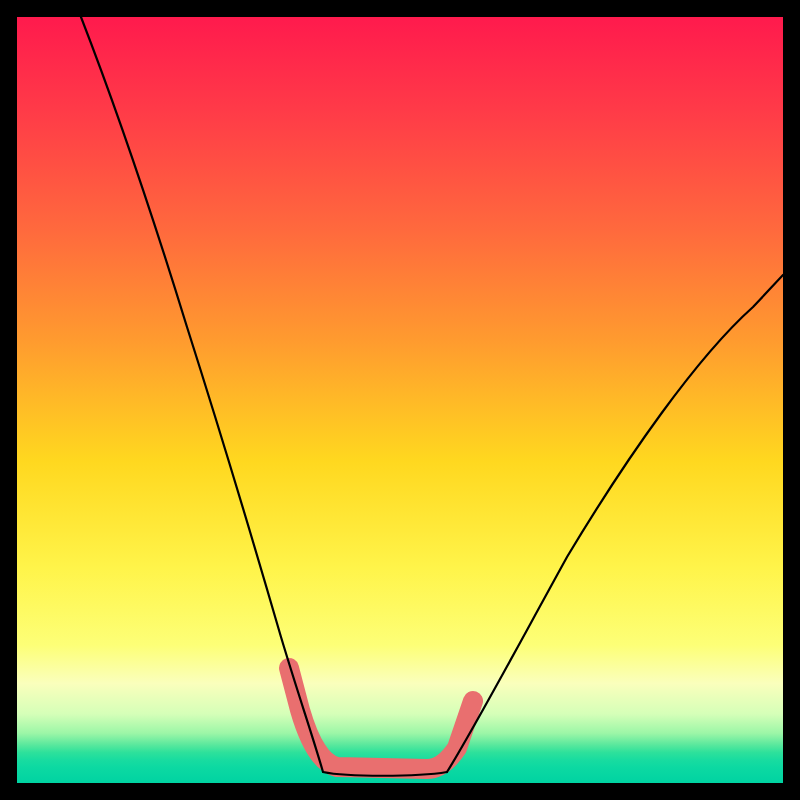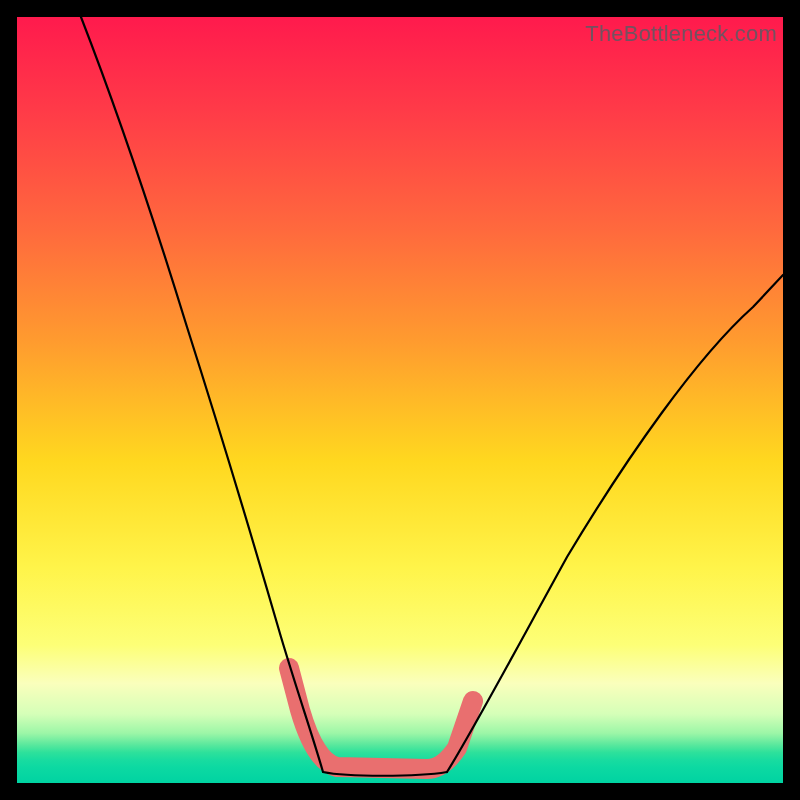--- a/index.html
+++ b/index.html
@@ -68,21 +68,20 @@
     stroke-linecap: round;
     stroke-linejoin: round;
   }
 </style>
 </head>
 <body>
 
 <div class="frame">
   <div class="gradient"></div>
 
-  <div class="watermark">TheBottleneck.com</div>
 
   <svg class="curves" viewBox="0 0 766 766" preserveAspectRatio="none">
 
     <path class="band" d="M272 651
              L283 693
              Q298 745 320 750
              L410 752
              Q426 752 440 731
              L456 684"></path>
 

